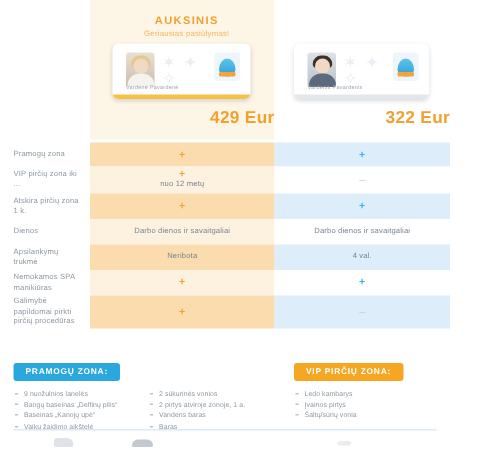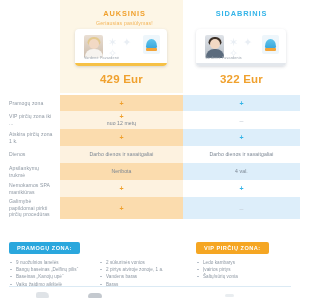--- a/index.html
+++ b/index.html
@@ -90,21 +90,21 @@
   .card-logo .bar{
     position:absolute;bottom:3px;left:3px;right:3px;height:3px;border-radius:1px;
     background:#f2a43a;
   }
   .card-name{
     position:absolute;left:9px;bottom:6px;font-size:3.6px;color:#9aa3ad;
     letter-spacing:.2px;
   }
 
   
-  .price{position:absolute;top:73px;text-align:center;
+  .price{position:absolute;top:73px;text-align:right;
     font-size:11.5px;font-weight:bold;color:#f0a12e;letter-spacing:.2px;}
   .price.gold{left:60px;width:123px;}
   .price.silver{left:183px;width:117px;}
 
   
   .table{position:absolute;left:0;top:95px;width:300px;}
   .row{display:flex;align-items:stretch;width:300px;}
   .cell{
     display:flex;align-items:center;
     font-size:5.1px;line-height:6.6px;letter-spacing:.1px;
@@ -172,23 +172,20 @@
 <div class="page">
 
   <div class="col-gold-bg"></div>
   <div class="col-silver-bg"></div>
 
   <div class="plan-head gold">
     <div class="plan-title gold">AUKSINIS</div>
     <div class="plan-sub">Geriausias pasiūlymas!</div>
   </div>
 
-  <div class="plan-head silver">
-    <div class="plan-title silver">SIDABRINIS</div>
-  </div>
 
   <div class="card-wrap gold">
     <div class="card">
       <div class="card-photo">
         <div class="hair"></div>
           <div class="face"></div>
           <div class="body"></div>
       </div>
       <div class="card-watermark">✶ ✦ ✧</div>
       <div class="card-logo">

